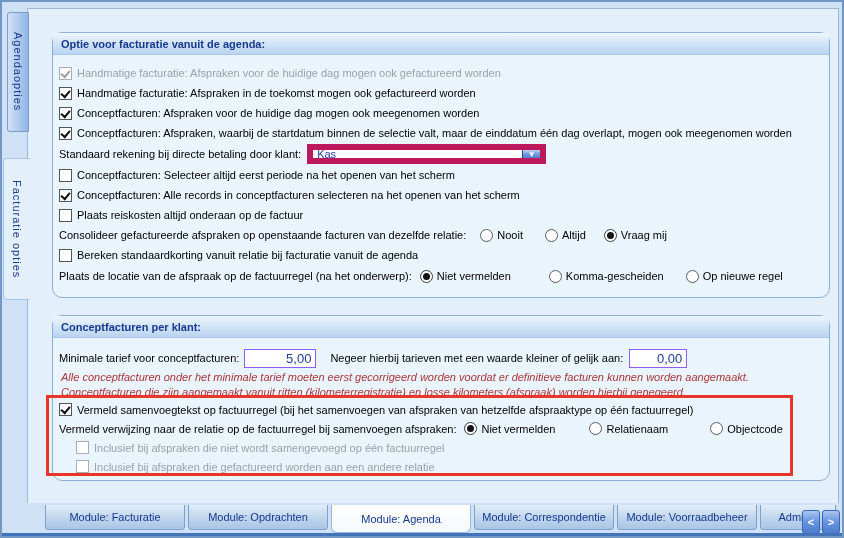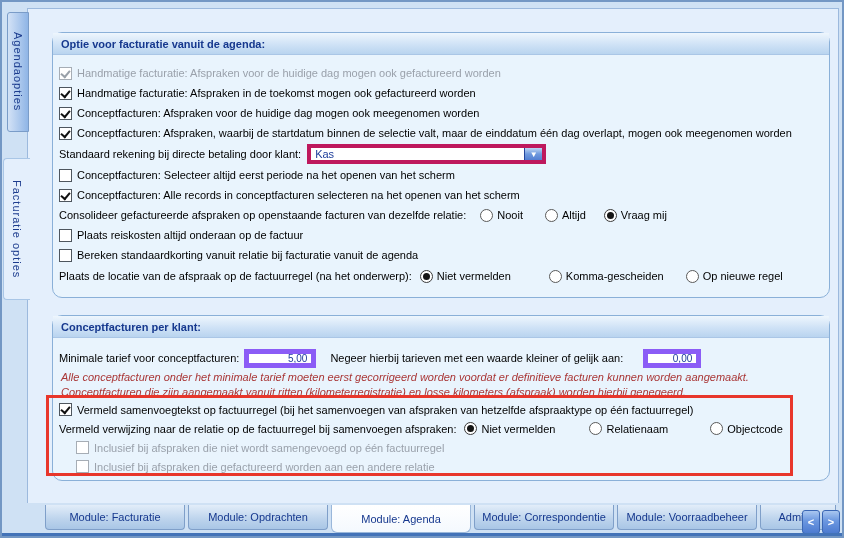--- a/index.html
+++ b/index.html
@@ -35,28 +35,28 @@
   .cb.disabled{border-color:#a6adb5;}
   .cb.disabled .mark{border-color:#9aa1a9;}
 
   
   .radio-item{display:flex;align-items:center;}
   .radio{width:13px;height:13px;border:1px solid #5a5a5a;border-radius:50%;background:#fff;box-sizing:border-box;position:relative;flex:none;margin-right:4px;}
   .radio.sel{border-color:#3a3a3a;}
   .radio.sel::after{content:"";position:absolute;left:2px;top:2px;width:7px;height:7px;border-radius:50%;background:#151515;}
 
   
-  .dropdown{display:flex;align-items:stretch;width:239px;height:20px;border:4px solid #be185d;background:#fff;box-sizing:border-box;margin-left:6px;}
+  .dropdown{display:flex;align-items:stretch;width:239px;height:20px;border:6px solid #be185d;background:#fff;box-sizing:border-box;margin-left:6px;}
   .dd-value{flex:1;display:flex;align-items:center;padding-left:4px;color:#1c3c9a;}
   .dd-btn{width:17px;background:linear-gradient(180deg,#bdd5f4,#6f9ade 50%,#537fd2);border-left:1px solid #23459c;display:flex;align-items:center;justify-content:center;color:#fff;font-size:8px;}
 
   
-  .num-input{height:19px;border:5px solid #8b5cf6;background:#fff;color:#1c3c9a;text-align:right;padding:0 4px 0 0;font-family:"Liberation Sans",sans-serif;font-size:10px;box-sizing:border-box;}
+  .num-input{height:19px;border:1px solid #8b5cf6;background:#fff;color:#1c3c9a;text-align:right;padding:0 4px 0 0;font-family:"Liberation Sans",sans-serif;font-size:13px;box-sizing:border-box;}
   .w70{width:72px;margin-left:5px;}
-  .w58{width:58px;margin-left:20px;}
+  .w58{width:58px;margin-left:6px;}
 
   .warning{color:#a93636;height:15px;line-height:15px;padding-left:2px;white-space:nowrap;font-style:italic;}
 
   
   .redbox{position:absolute;left:44px;top:393px;width:747px;height:81px;border:3px solid #e8362b;box-sizing:border-box;padding:2px 0 0 10px;z-index:4;}
   .redbox .row{height:19px;}
 
   
   .tabstrip{position:absolute;left:0;right:0;bottom:3px;height:30px;background:#cfe1f4;z-index:5;}
   .tabs{position:absolute;left:8px;top:2px;display:flex;gap:3px;padding-left:35px;}
@@ -127,38 +127,38 @@
       </div>
 
       <div class="row">
         <span class="cb checked">
             <span class="mark"></span>
           </span>
         <span class="lbl">Conceptfacturen: Alle records in conceptfacturen selecteren na het openen van het scherm</span>
       </div>
 
       <div class="row">
+        <span class="cb"></span>
+        <span class="lbl">Plaats reiskosten altijd onderaan op de factuur</span>
+      </div>
+
+      <div class="row">
         <span class="lbl">Consolideer gefactureerde afspraken op openstaande facturen van dezelfde relatie:</span>
         <span class="radio-item" style="margin-left:14px">
           <span class="radio"></span>
           <span>Nooit</span>
         </span>
         <span class="radio-item" style="margin-left:22px">
           <span class="radio"></span>
           <span>Altijd</span>
         </span>
         <span class="radio-item" style="margin-left:18px">
           <span class="radio sel"></span>
           <span>Vraag mij</span>
         </span>
-      </div>
-
-      <div class="row">
-        <span class="cb"></span>
-        <span class="lbl">Plaats reiskosten altijd onderaan op de factuur</span>
       </div>
 
       <div class="row">
         <span class="cb"></span>
         <span class="lbl">Bereken standaardkorting vanuit relatie bij facturatie vanuit de agenda</span>
       </div>
 
       <div class="row tall">
         <span class="lbl">Plaats de locatie van de afspraak op de factuurregel (na het onderwerp):</span>
         <span class="radio-item" style="margin-left:8px">

